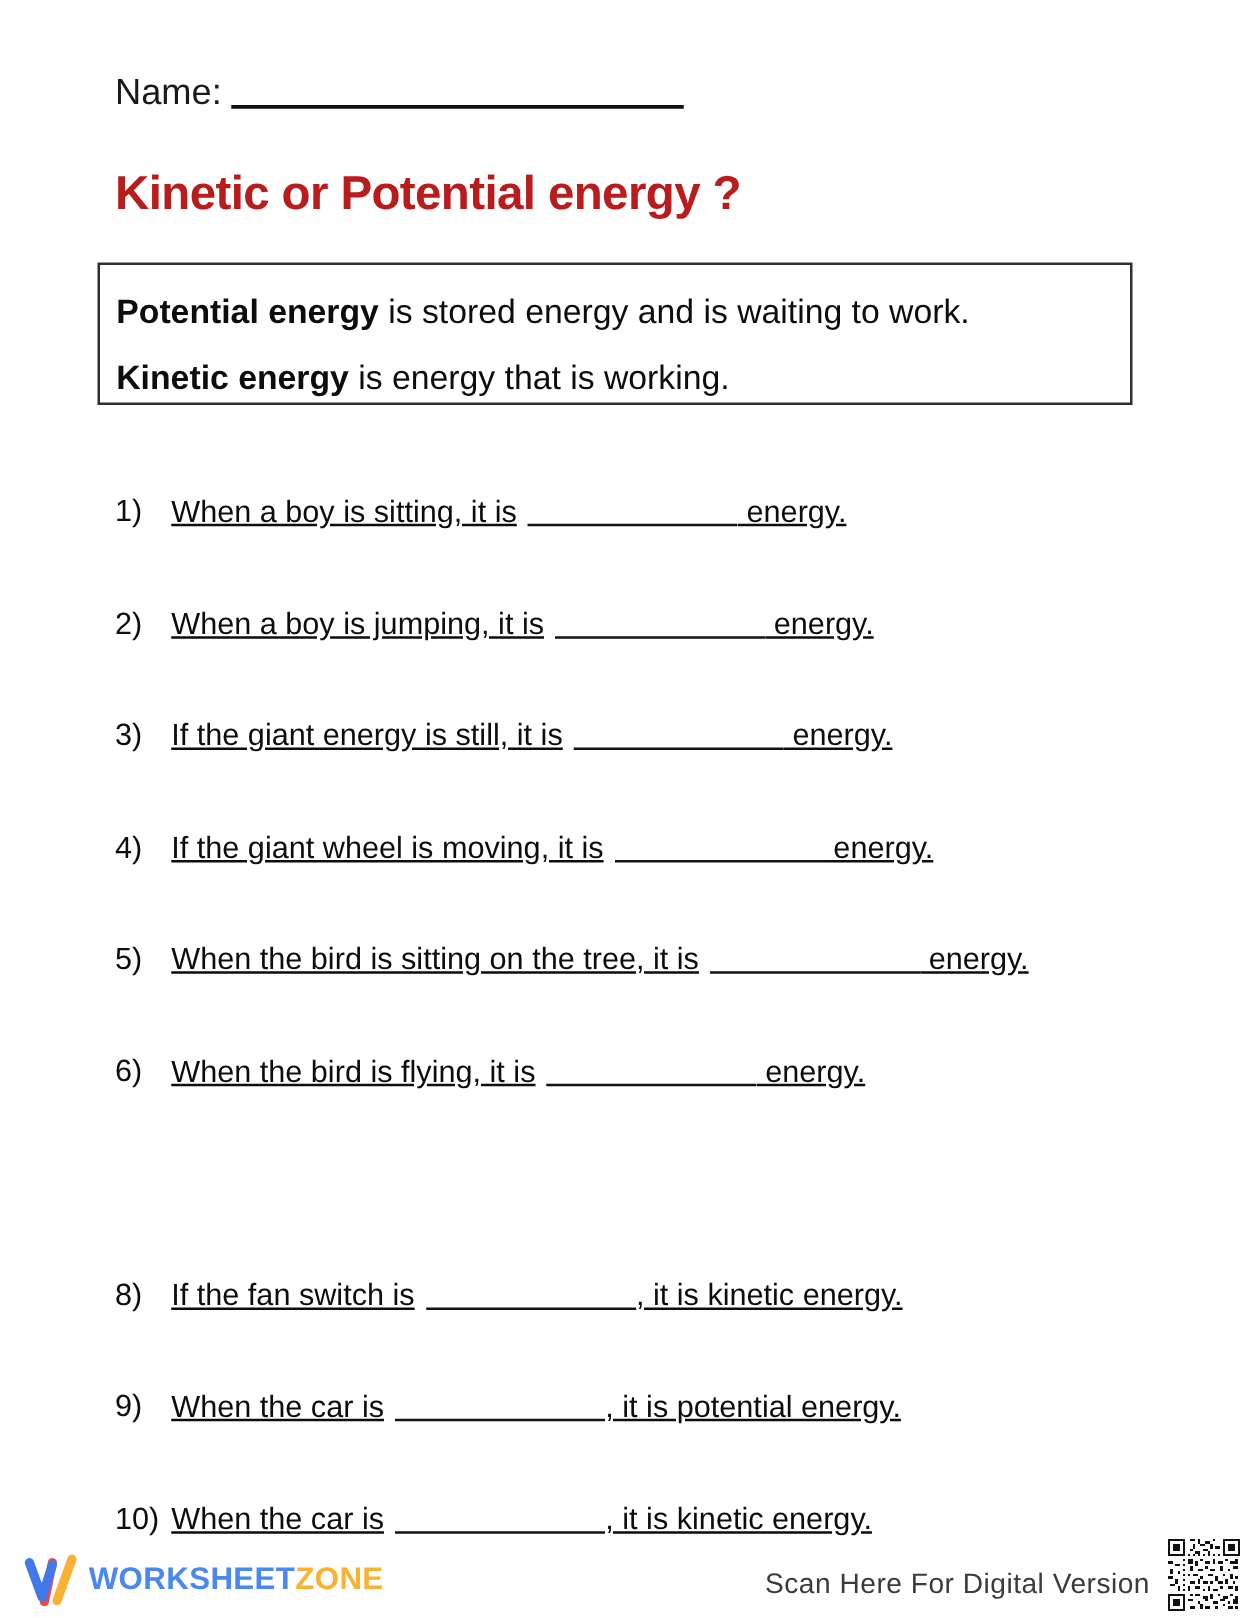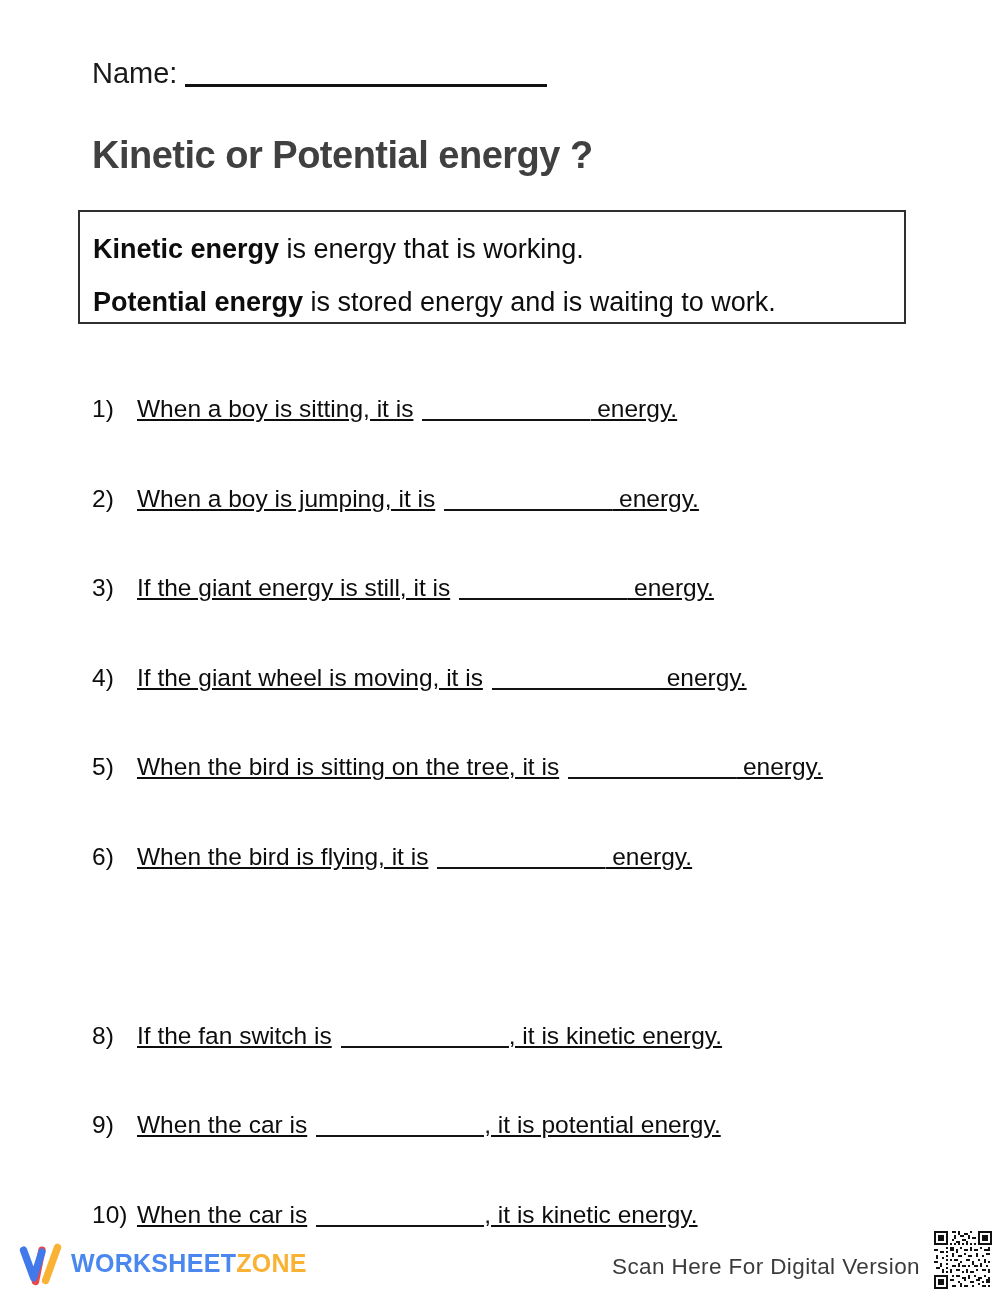--- a/index.html
+++ b/index.html
@@ -33,21 +33,21 @@
   }
 
   
   .title {
     position: absolute;
     left: 92px;
     top: 134px;
     font-size: 38px;
     font-weight: 700;
     letter-spacing: -0.5px;
-    color: #404040;
+    color: #b91c1c;
   }
 
   
   .info-box {
     position: absolute;
     left: 78px;
     top: 210px;
     width: 828px;
     height: 114px;
     border: 2px solid #2f2f2f;
@@ -118,22 +118,22 @@
 
 <div class="page">
 
   <div class="name-row">
     <span>Name:</span><span class="name-line"></span>
   </div>
 
   <div class="title">Kinetic or Potential energy ?</div>
 
   <div class="info-box">
+    <div><b>Potential energy</b><span> is stored energy and is waiting to work.</span></div>
     <div><b>Kinetic energy</b><span> is energy that is working.</span></div>
-    <div><b>Potential energy</b><span> is stored energy and is waiting to work.</span></div>
   </div>
 
   <div class="q-row" style="top:394px"><span class="q-num">1)</span><span>When a boy is sitting, it is</span><span class="blank"></span><span> energy.</span></div>
 
   <div class="q-row" style="top:484px"><span class="q-num">2)</span><span>When a boy is jumping, it is</span><span class="blank"></span><span> energy.</span></div>
 
   <div class="q-row" style="top:573px"><span class="q-num">3)</span><span>If the giant energy is still, it is</span><span class="blank"></span><span> energy.</span></div>
 
   <div class="q-row" style="top:663px"><span class="q-num">4)</span><span>If the giant wheel is moving, it is</span><span class="blank"></span><span> energy.</span></div>
 

